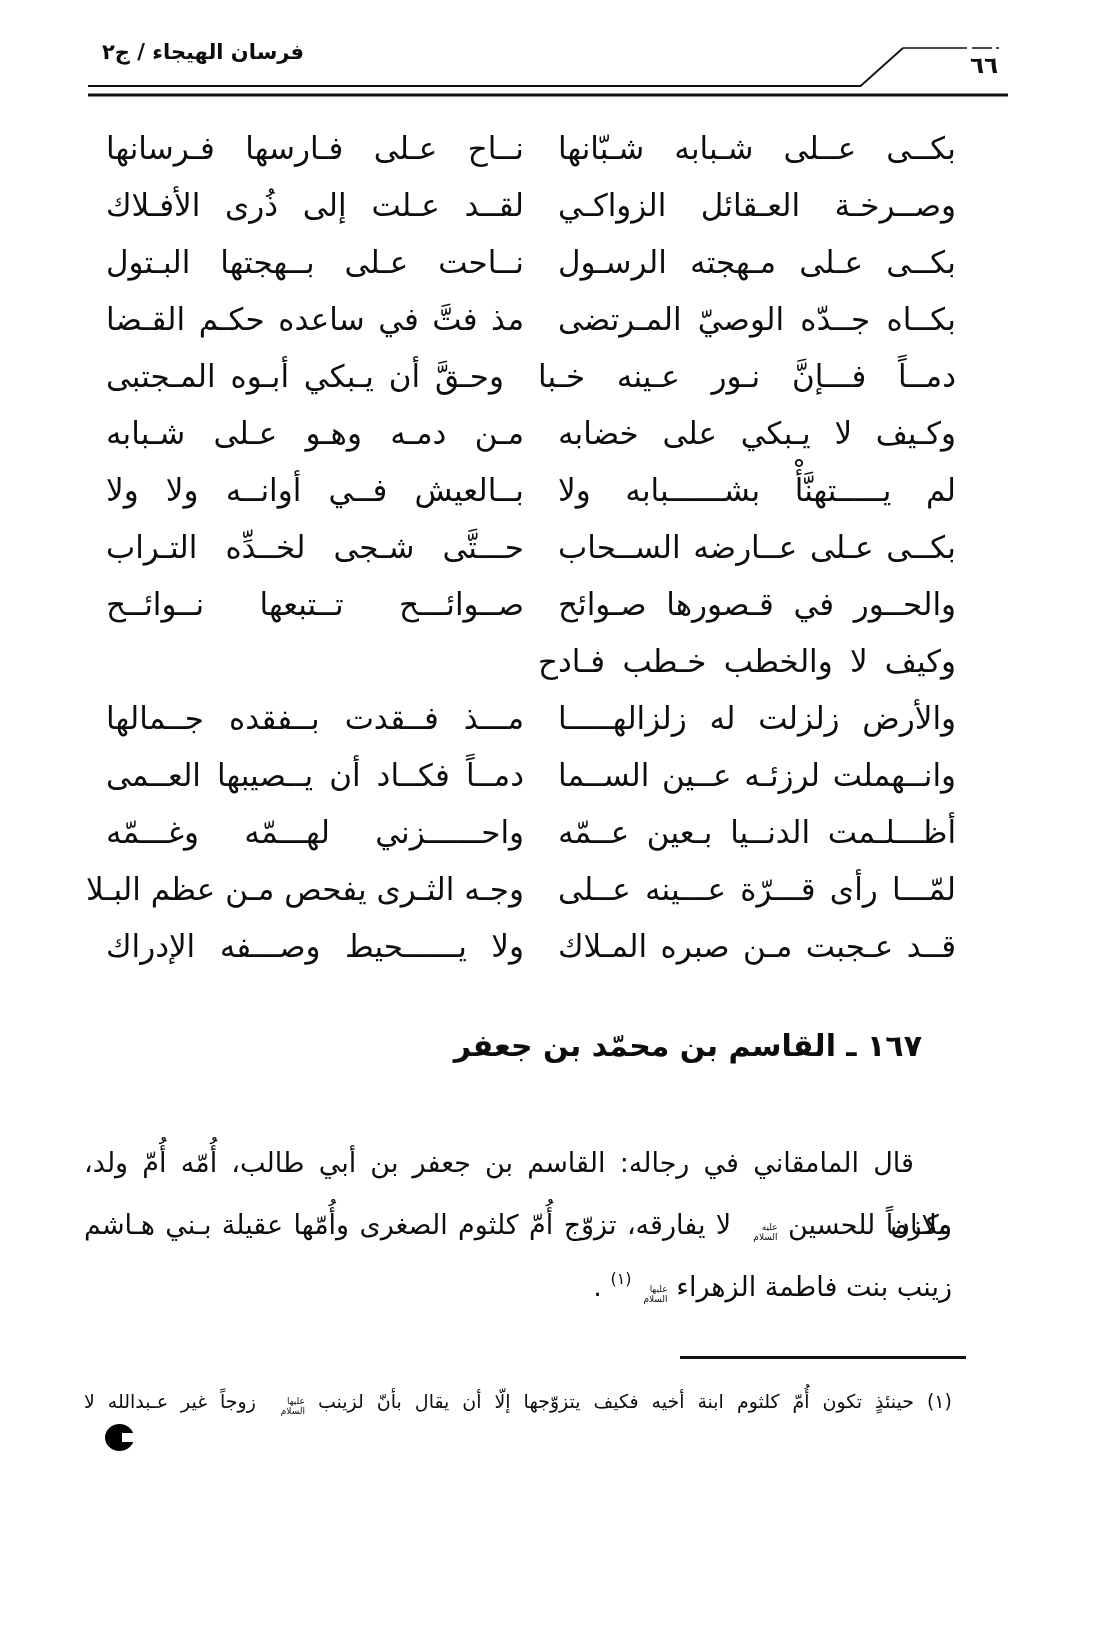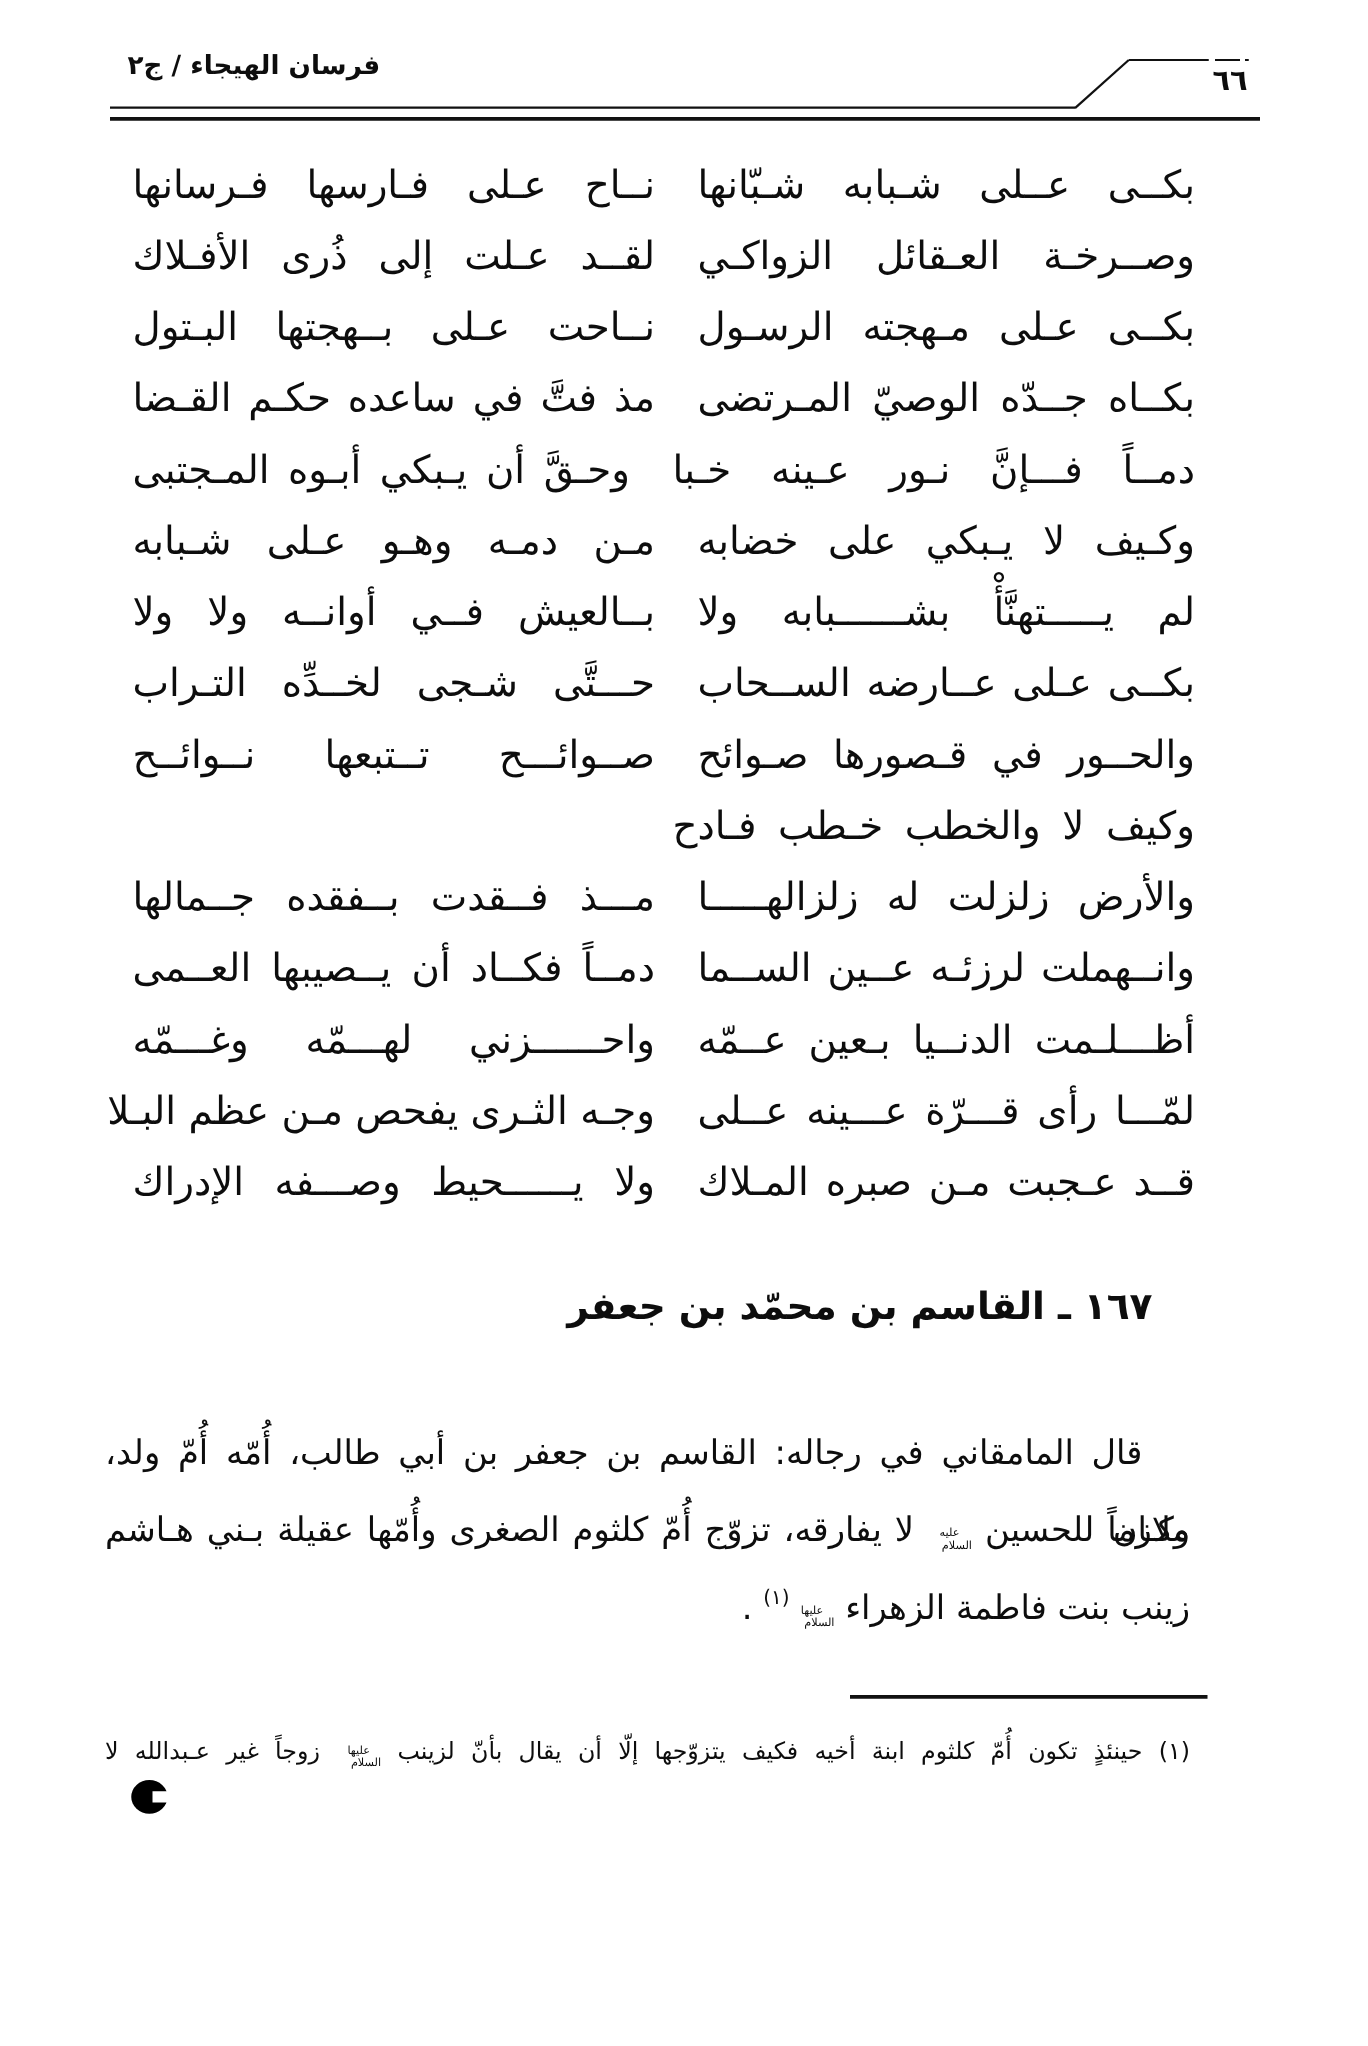--- a/index.html
+++ b/index.html
@@ -64,21 +64,20 @@
   .pline.last{
     text-align:right;text-align-last:right;
   }
   .hon{
     display:inline-block;
     font-size:9px;line-height:10px;
     max-width:36px;
     vertical-align:-6px;
     letter-spacing:-0.5px;
     white-space:normal;
-    text-align:center;
   }
   sup.fn-ref{
     font-size:16px;line-height:0;vertical-align:12px;
   }
 
   
   .fn-sep{
     top:1356px;left:680px;width:286px;height:3px;background:#111;
   }
   .footnote{

